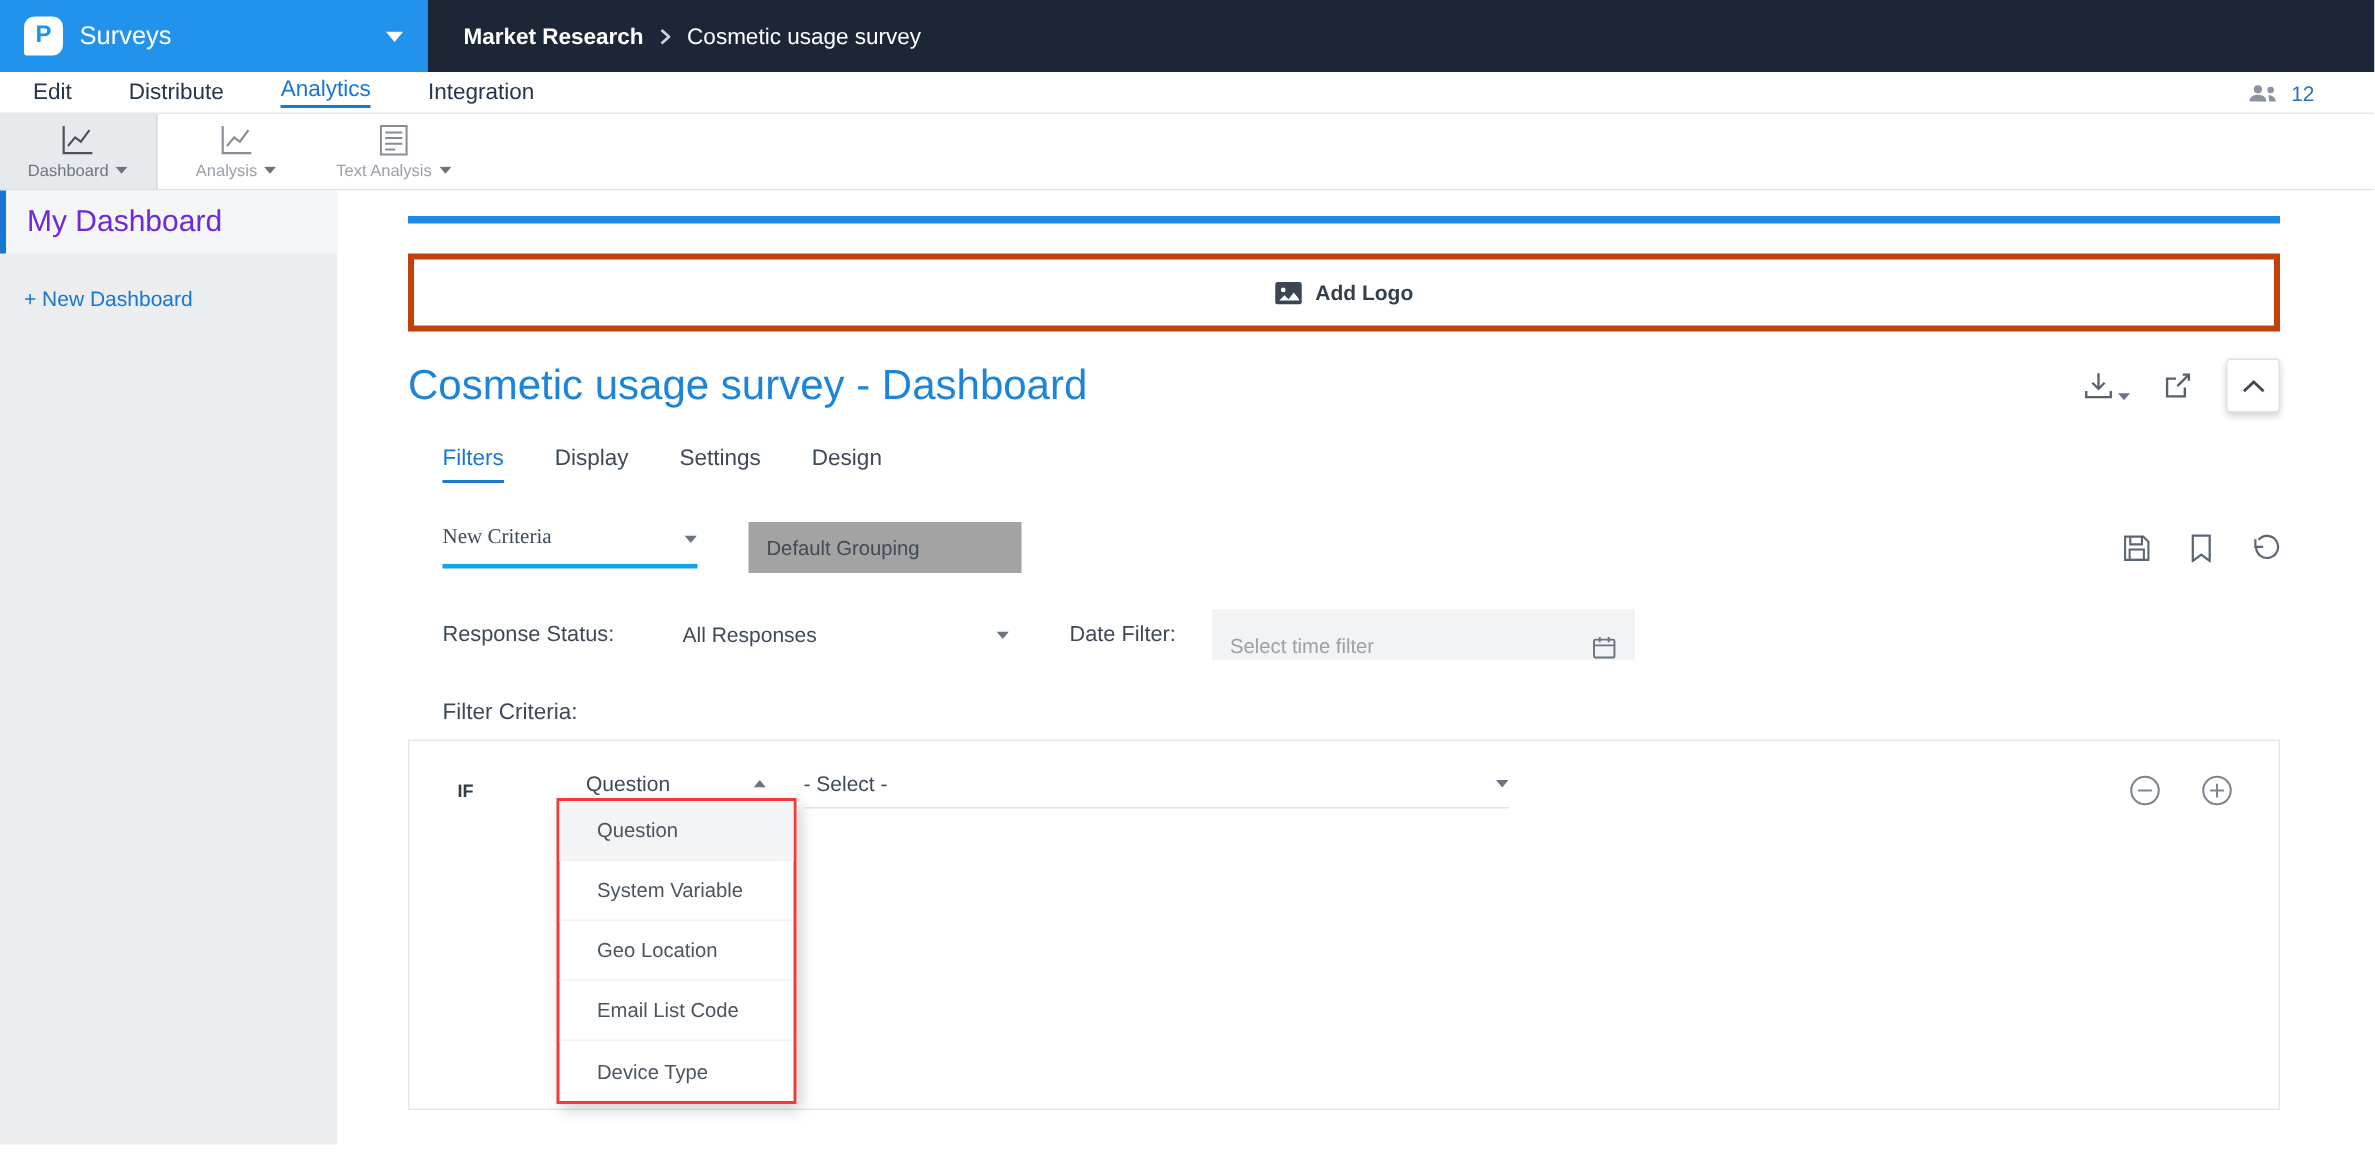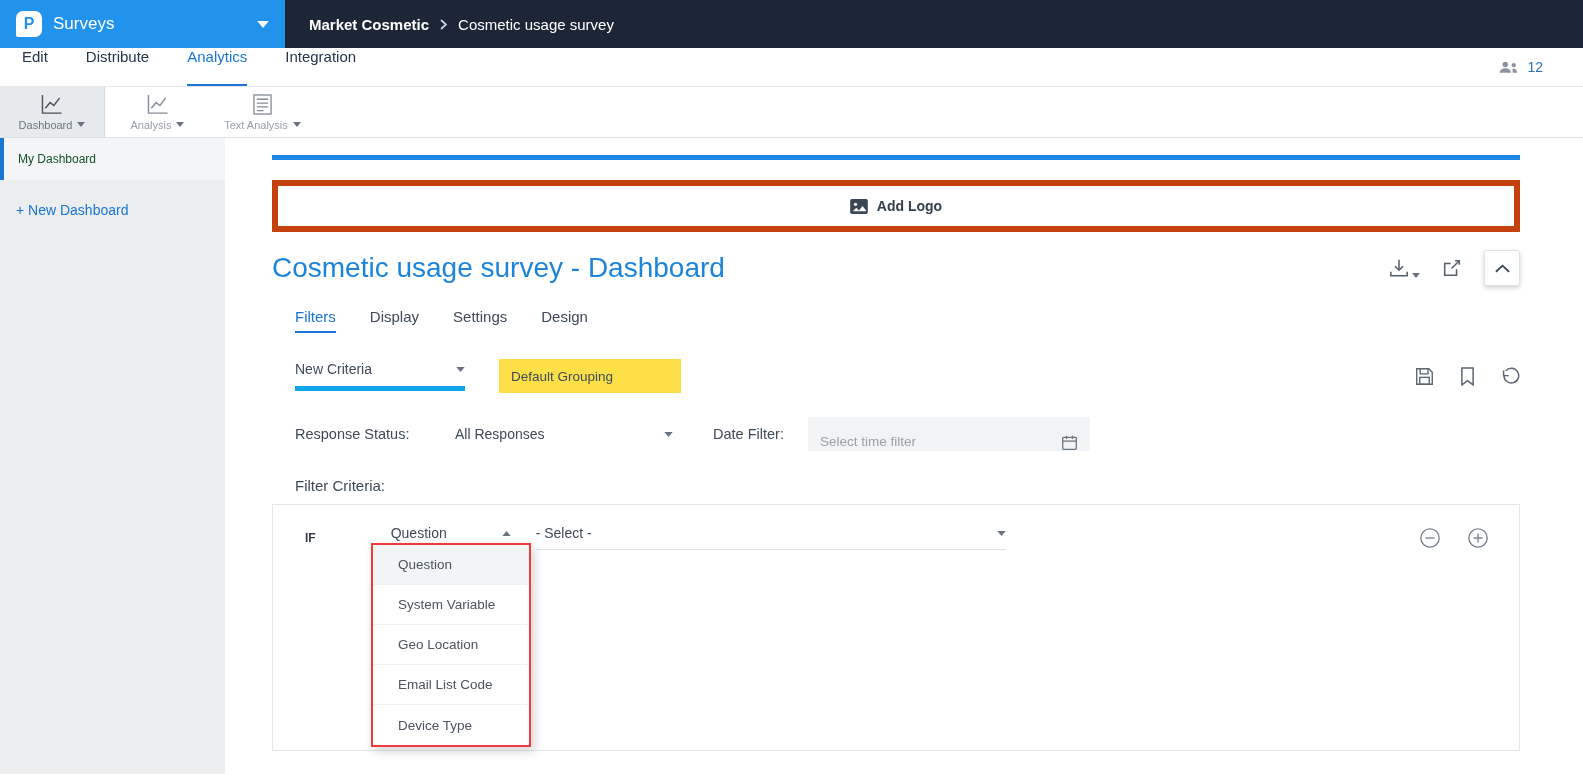--- a/index.html
+++ b/index.html
@@ -24,47 +24,47 @@
   .circle-btn { width:30px; height:30px; border:2px solid #fff; border-radius:50%;
     display:flex; align-items:center; justify-content:center; color:#fff;
     font-size:14px; font-weight:600; }
   .upgrade { background:#f0a01c; color:#fff; font-size:13px; font-weight:600;
     padding:8px 17px; border-radius:17px; }
   .avatar { width:32px; height:32px; background:#fff; border-radius:50%;
     color:#273247; font-weight:700; font-size:13px; display:flex;
     align-items:center; justify-content:center; }
 
   
-  .subnav { height:39px; display:flex; gap:38px;
+  .subnav { height:28px; display:flex; align-items:center; gap:38px;
     padding:0 40px 0 22px; border-bottom:1px solid #e8eaec; }
   .subnav-item { font-size:15px; color:#25354c; font-weight:500; }
   .subnav-item.active { color:#1976d2; border-bottom:2px solid #1976d2; padding-bottom:2px; }
   .subnav-right { margin-left:auto; display:flex; align-items:center; gap:8px; color:#8b93a0; }
   .subnav-count { color:#2b72b8; font-size:14px; }
 
   
   .toolbar { height:51px; border-bottom:1px solid #dde1e5; display:flex; }
   .tool { width:105px; display:flex; flex-direction:column; align-items:center;
     justify-content:center; gap:4px; color:#99a0a8; }
   .tool .t-icon { color:#858d96; display:flex; }
   .tool.active { background:#e7eaec; border-right:1px solid #d7dbde; color:#6d7681; }
   .tool.active .t-icon { color:#4a525c; }
   .tool-label { font-size:11px; display:flex; align-items:center; gap:5px; }
 
   
   .layout { display:flex; height:636px; }
   .sidebar { width:225px; background:#ebedef; }
   .side-item { height:42px; background:#f4f5f6; border-left:4px solid #1976d2;
-    display:flex; align-items:center; padding-left:14px; font-size:12px; color:#14532d; }
+    display:flex; align-items:center; padding-left:14px; font-size:20px; color:#6d28d9; }
   .side-new { margin:22px 16px; font-size:14px; color:#1976d2; }
   .main { flex:1; background:#fff; position:relative; overflow:hidden; }
   .content { margin:17px 63px 0 47px; position:relative; }
 
   .blue-rule { height:5px; background:#1e88e5; margin-bottom:20px; }
-  .add-logo { border:6px solid #c2410c; height:52px; display:flex; align-items:center;
+  .add-logo { border:4px solid #c2410c; height:52px; display:flex; align-items:center;
     justify-content:center; gap:9px; font-size:14px; font-weight:600; color:#333f4d; }
   .add-logo .i { color:#3b4654; display:flex; }
 
   .title-row { display:flex; align-items:center; margin-top:18px; }
   .page-title { font-size:28px; color:#1c85da; font-weight:500; }
   .title-actions { margin-left:auto; display:flex; align-items:center; gap:22px; color:#55606c; }
   .dl-wrap { display:flex; align-items:flex-end; gap:3px; }
   .collapse-btn { width:36px; height:36px; border:1px solid #dfe3e6; border-radius:3px;
     background:#fff; box-shadow:0 2px 5px rgba(0,0,0,.18); display:flex;
     align-items:center; justify-content:center; color:#3f4a58; }
@@ -72,22 +72,22 @@
   .tabs { display:flex; gap:34px; margin:22px 0 0 23px; }
   .tab { font-size:15px; color:#3f4a58; padding-bottom:6px; }
   .tab.active { color:#1976d2; border-bottom:2px solid #1976d2; }
 
   .panel { padding-left:23px; }
   .sel { display:flex; align-items:center; justify-content:space-between;
     font-size:14px; color:#3f4a58; }
   .caret { color:#6a7380; display:flex; }
 
   .row1 { margin-top:26px; display:flex; align-items:center; }
-  .sel-newcriteria { width:170px; border-bottom:5px solid #0ea5e9; padding-bottom:9px; }
-  .group-box { margin-left:34px; width:182px; height:34px; background:#fde047;
+  .sel-newcriteria { width:170px; border-bottom:3px solid #0ea5e9; padding-bottom:9px;font-family:Liberation Serif, serif; }
+  .group-box { margin-left:34px; width:182px; height:34px; background:#a3a3a3;
     display:flex; align-items:center; padding:0 12px; font-size:13.5px; color:#3f4a58; }
   .row-icons { margin-left:auto; display:flex; gap:26px; color:#5b6673; }
 
   .row2 { margin-top:24px; display:flex; align-items:center; }
   .rs-label { width:160px; font-size:14.5px; color:#3f4a58; }
   .sel-responses { width:218px; }
   .df-label { margin-left:40px; width:95px; font-size:14.5px; color:#3f4a58; }
   .time-input { width:282px; height:34px; background:#f1f3f4; display:flex;
     align-items:flex-start; padding:17px 12px; gap:8px; color:#6a7380; }
   .time-input input { flex:1; border:none; background:transparent; outline:none;
@@ -118,21 +118,21 @@
   <div class="brand">
     <div class="logo">P</div>
     <span class="brand-name">Surveys</span>
     <span class="brand-caret">
       <svg width="12" height="7" viewBox="0 0 10 6" fill="currentColor">
           <path d="M0 0h10L5 6z"></path>
         </svg>
     </span>
   </div>
   <div class="topnav">
-    <span class="crumb-section">Market Cosmetic</span>
+    <span class="crumb-section">Market Research</span>
     <span class="crumb-sep">
       <svg width="7" height="11" viewBox="0 0 7 11" fill="none" stroke="currentColor" stroke-width="1.8">
           <path d="M1 1l5 4.5L1 10"></path>
         </svg>
     </span>
     <span class="crumb-page">Cosmetic usage survey</span>
   </div>
 </div>
 
 <div class="subnav">

